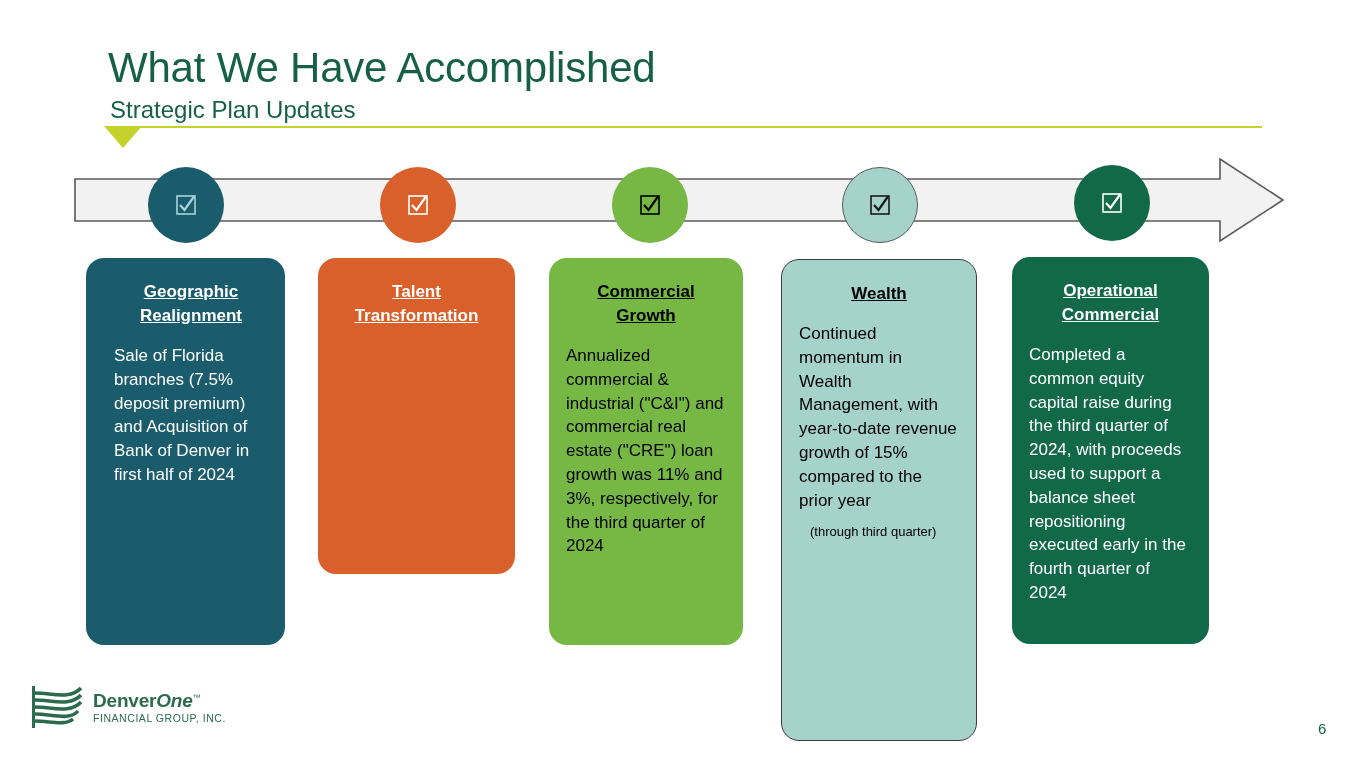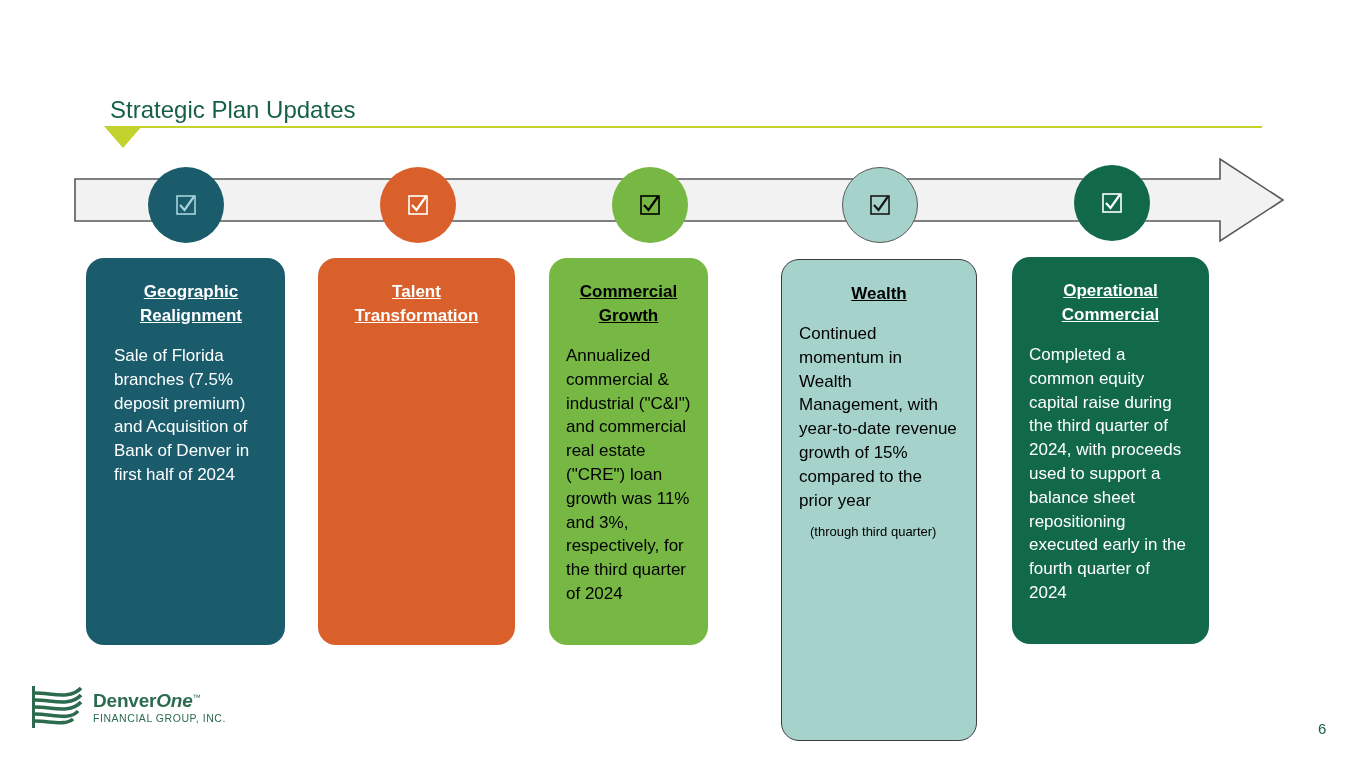--- a/index.html
+++ b/index.html
@@ -143,20 +143,21 @@
     top: 720px;
     font-size: 15px;
     color: #166045;
   }
 </style>
 </head>
 <body>
 
 <div class="slide">
 
+  <div class="title">What We Have Accomplished</div>
   <div class="subtitle">Strategic Plan Updates</div>
   <div class="rule"></div>
   <div class="rule-tri"></div>
 
   <div class="arrow-wrap">
     <svg class="arrow-svg" width="1212" height="84" viewBox="0 0 1212 84">
       <path d="M1,21 L1146,21 L1146,1 L1209,42 L1146,83 L1146,63 L1,63 Z" fill="#f2f2f2" stroke="#595959" stroke-width="1.6" stroke-linejoin="miter"></path>
     </svg>
   </div>
 
@@ -191,24 +192,24 @@
           <path d="M5,11 L9.5,16 L19,2.5" fill="none" stroke="#ffffff" stroke-width="2.2"></path>
         </svg>
       </div>
     </div>
 
   <div id="cards">
       <div class="card" style="left: 86px; top: 258px; width: 199px; height: 387px; background: rgb(26, 92, 107); color: rgb(255, 255, 255); padding-left: 28px;">
         <div class="card-title">Geographic Realignment</div>
         <div class="card-body">Sale of Florida branches (7.5% deposit premium) and Acquisition of Bank of Denver in first half of 2024</div>
       </div>
-      <div class="card" style="left: 318px; top: 258px; width: 197px; height: 387px; background: rgb(217, 96, 42); color: rgb(255, 255, 255);">
+      <div class="card" style="left: 318px; top: 258px; width: 197px; height: 316px; background: rgb(217, 96, 42); color: rgb(255, 255, 255);">
         <div class="card-title">Talent Transformation</div>
       </div>
-      <div class="card" style="left: 549px; top: 258px; width: 159px; height: 387px; background: rgb(118, 184, 67); color: rgb(0, 0, 0);">
+      <div class="card" style="left: 549px; top: 258px; width: 194px; height: 387px; background: rgb(118, 184, 67); color: rgb(0, 0, 0);">
         <div class="card-title">Commercial Growth</div>
         <div class="card-body">Annualized commercial &amp; industrial ("C&amp;I") and commercial real estate ("CRE") loan growth was 11% and 3%, respectively, for the third quarter of 2024</div>
       </div>
       <div class="card" style="left: 781px; top: 259px; width: 196px; height: 482px; background: rgb(165, 210, 203); color: rgb(0, 0, 0); border: 1.2px solid rgb(60, 60, 60);">
         <div class="card-title">Wealth</div>
         <div class="card-body">Continued momentum in Wealth Management, with year-to-date revenue growth of 15% compared to the prior year</div>
         <div class="card-note">(through third quarter)</div>
       </div>
       <div class="card" style="left: 1012px; top: 257px; width: 197px; height: 387px; background: rgb(17, 105, 74); color: rgb(255, 255, 255);">
         <div class="card-title">Operational Commercial</div>

